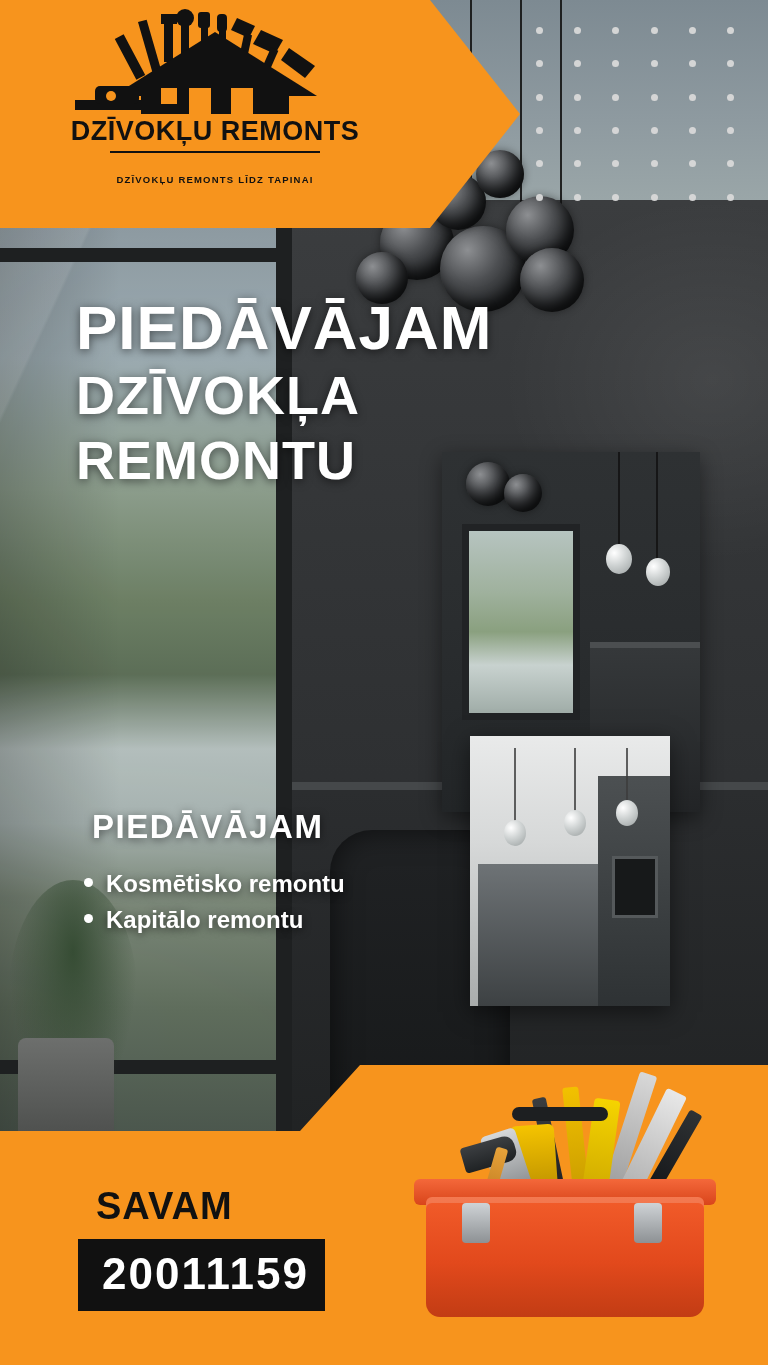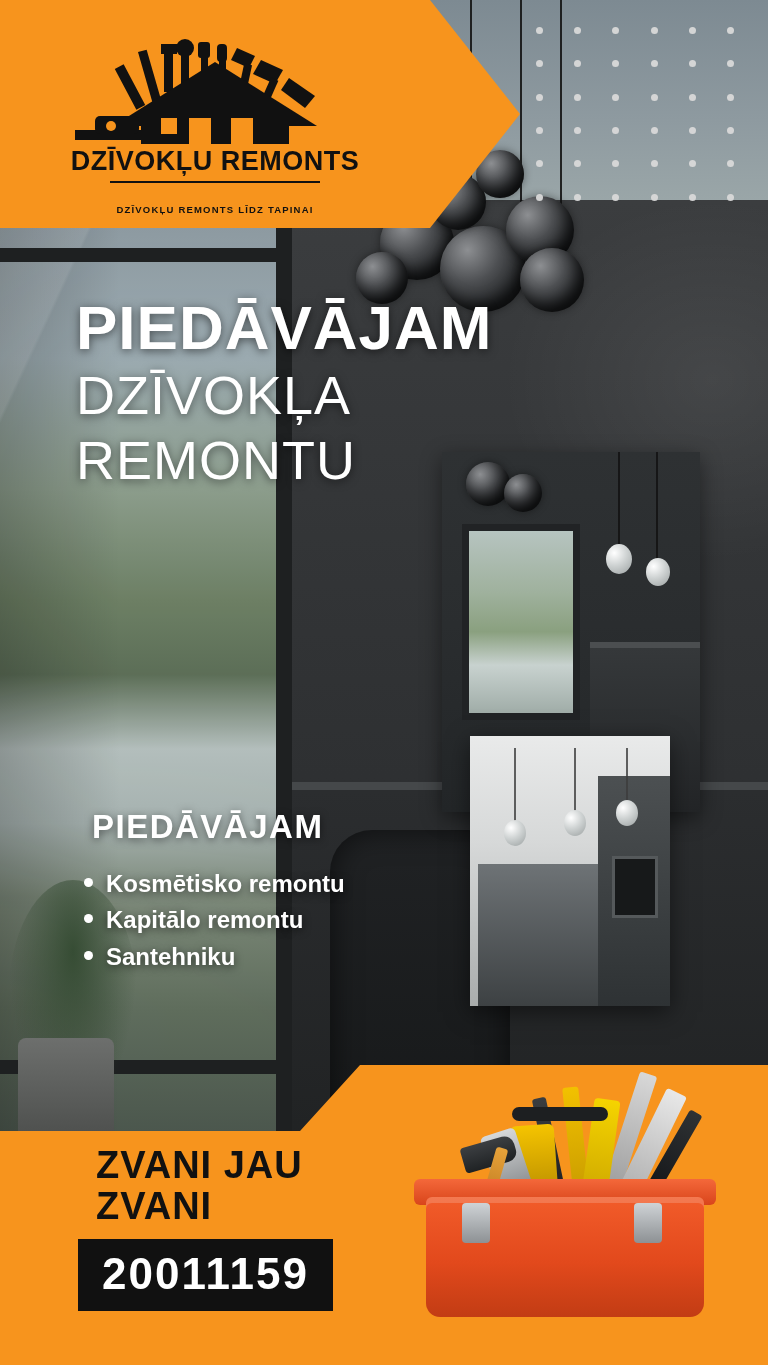--- a/index.html
+++ b/index.html
@@ -128,21 +128,21 @@
     position: absolute;
     left: 0; top: 0;
     width: 520px; height: 228px;
     background: #F7941D;
     clip-path: polygon(0 0, 430px 0, 520px 114px, 430px 228px, 0 228px);
     z-index: 5;
   }
 
   .logo-wrap {
     position: absolute;
-    left: 0; top: 34px;
+    left: 0; top: 4px;
     width: 430px;
     z-index: 6;
     text-align: center;
     color: #111;
   }
   .logo-mark { position: relative; width: 300px; height: 110px; margin: 0 auto; }
   .logo-title {
     font-size: 27px;
     font-weight: 700;
     letter-spacing: 0.5px;
@@ -188,21 +188,21 @@
   }
   .headline h1 {
     font-size: 62px;
     font-weight: 800;
     letter-spacing: 1px;
     line-height: 0.96;
     text-shadow: 0 2px 10px rgba(0,0,0,0.55);
   }
   .headline h2 {
     font-size: 54px;
-    font-weight: 400;
+    font-weight: 700;
     letter-spacing: 1px;
     line-height: 1.02;
     margin-top: 10px;
     text-shadow: 0 2px 10px rgba(0,0,0,0.55);
   }
 
   .subhead {
     position: absolute;
     left: 78px; top: 558px;
     width: 360px;
@@ -319,21 +319,21 @@
     font-weight: 800;
     line-height: 1.08;
     letter-spacing: 1px;
   }
   .phone-box {
     position: absolute;
     left: 78px; bottom: 54px;
     z-index: 9;
     background: #111;
     color: #fff;
-    padding: 10px 24px 12px 24px;
+    padding: 10px 16px 12px 24px;
     font-size: 44px;
     font-weight: 800;
     letter-spacing: 2px;
   }
 
   
   .toolbox {
     position: absolute;
     right: 46px; bottom: 48px;
     width: 330px; height: 250px;
@@ -530,28 +530,26 @@
     <h2>DZĪVOKĻA</h2>
     <h2>REMONTU</h2>
   </div>
 
 
   <div class="offer-title">PIEDĀVĀJAM</div>
 
   <ul class="offer-list">
     <li>Kosmētisko remontu</li>
     <li>Kapitālo remontu</li>
-    <li>Santehniku</li>
   </ul>
 
   <div class="bottom-band"></div>
 
   <div class="cta">
-    <div>ZVANI JAU</div>
-    <div>ZVANI</div>
+    <div>SAVAM</div>
   </div>
 
   <div class="phone-box">20011159</div>
 
   <div class="toolbox">
 
     <div class="tool" style="left:228px; bottom:118px; width:18px; height:128px; background:linear-gradient(to bottom,#d8d8d8,#9a9a9a); transform:rotate(18deg);"></div>
     <div class="tool" style="left:250px; bottom:120px; width:22px; height:110px; background:linear-gradient(to bottom,#e8e8e8,#b0b0b0); transform:rotate(26deg);"></div>
     <div class="tool" style="left:176px; bottom:118px; width:16px; height:112px; background:linear-gradient(to bottom,#f2c100,#c79a00); transform:rotate(-6deg);"></div>
     <div class="tool" style="left:150px; bottom:120px; width:14px; height:100px; background:linear-gradient(to bottom,#3a3d40,#1d1f21); transform:rotate(-12deg);"></div>

